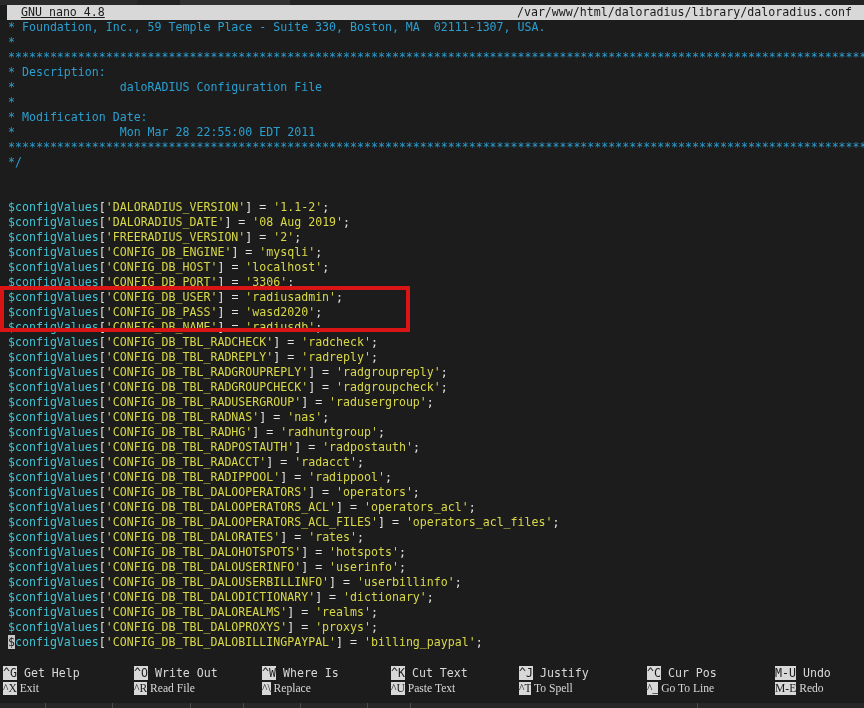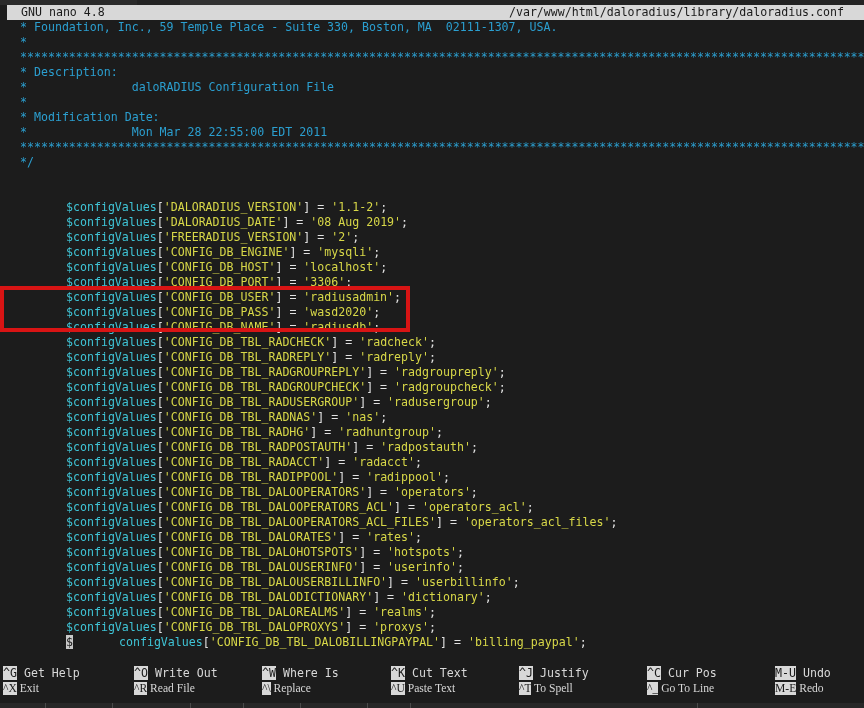--- a/index.html
+++ b/index.html
@@ -26,32 +26,32 @@
   .top-strip .seg-a{position:absolute;left:0;top:0;width:137px;height:5px;background:#2a2a2a;}
   .top-strip .seg-b{position:absolute;left:180px;top:0;width:110px;height:5px;background:#313131;}
 
   
   .titlebar{
     position:absolute;top:5px;left:7px;right:0;height:15px;
     background:var(--bar);color:var(--bar-text);
     font-size:11.6px;line-height:15px;white-space:pre;
     display:flex;justify-content:space-between;
   }
-  .titlebar .title{padding-left:14px;}
-  .titlebar .path{padding-right:20px;text-align:center;}
+  .titlebar .title{padding-left:14px;text-decoration:underline;}
+  .titlebar .path{padding-right:12px;text-align:center;}
 
   
   .content{
     position:absolute;top:20px;left:0;width:864px;height:632px;
-    padding-left:20px;font-size:11.6px;line-height:15px;
+    padding-left:8px;font-size:11.6px;line-height:15px;
     white-space:pre;overflow:hidden;color:var(--punct);
   }
   .line{height:15px;}
   .comment{color:var(--comment);}
-  .v{color:var(--var);margin-left:46px;}
+  .v{color:var(--var);}
   .p{color:var(--punct);}
   .s{color:var(--string);text-align:right;}
   .cursor{background:#c8c8c8;color:#1c1c1c;}
 
   
   .hl-box{
     position:absolute;left:0;top:286px;width:410px;height:46px;
     border:4px solid var(--red);pointer-events:none;
   }
 

